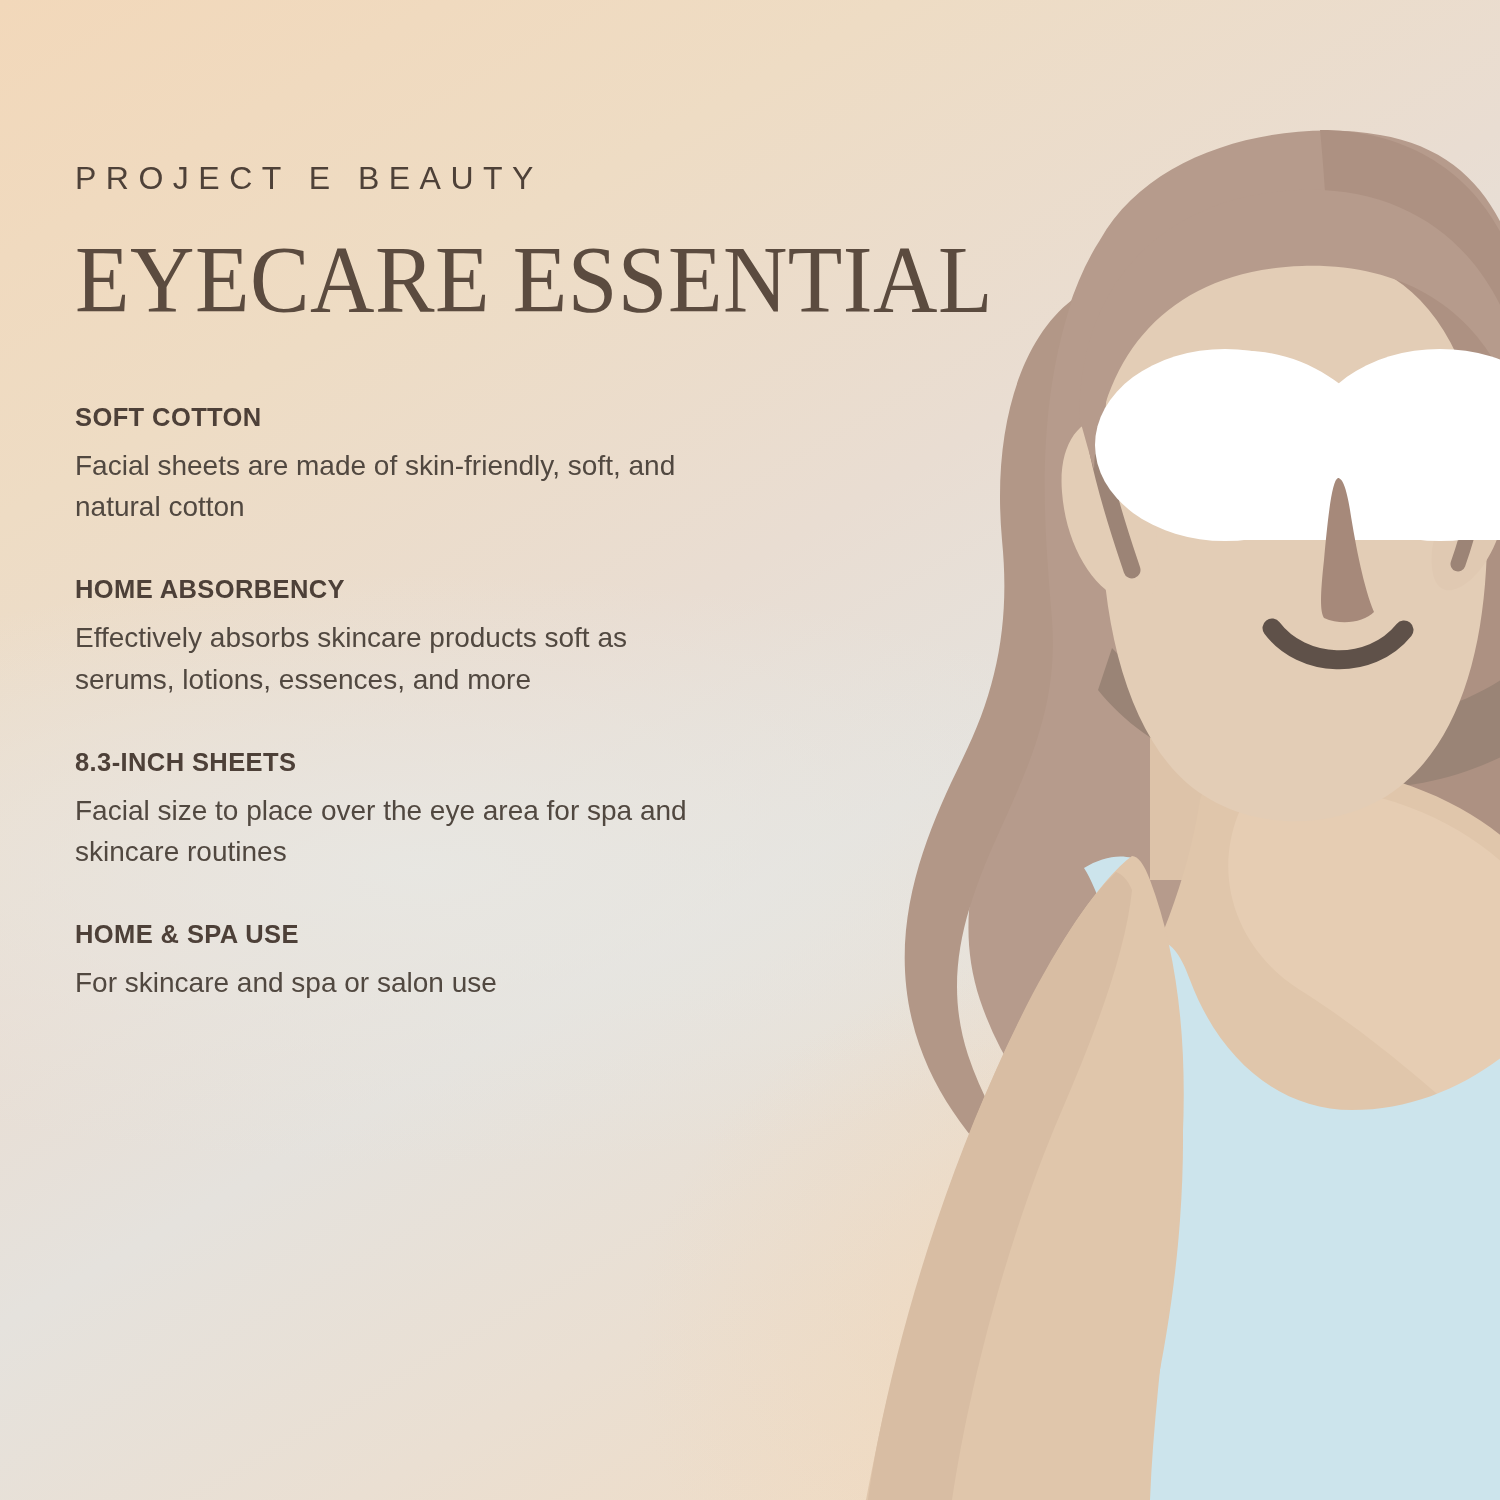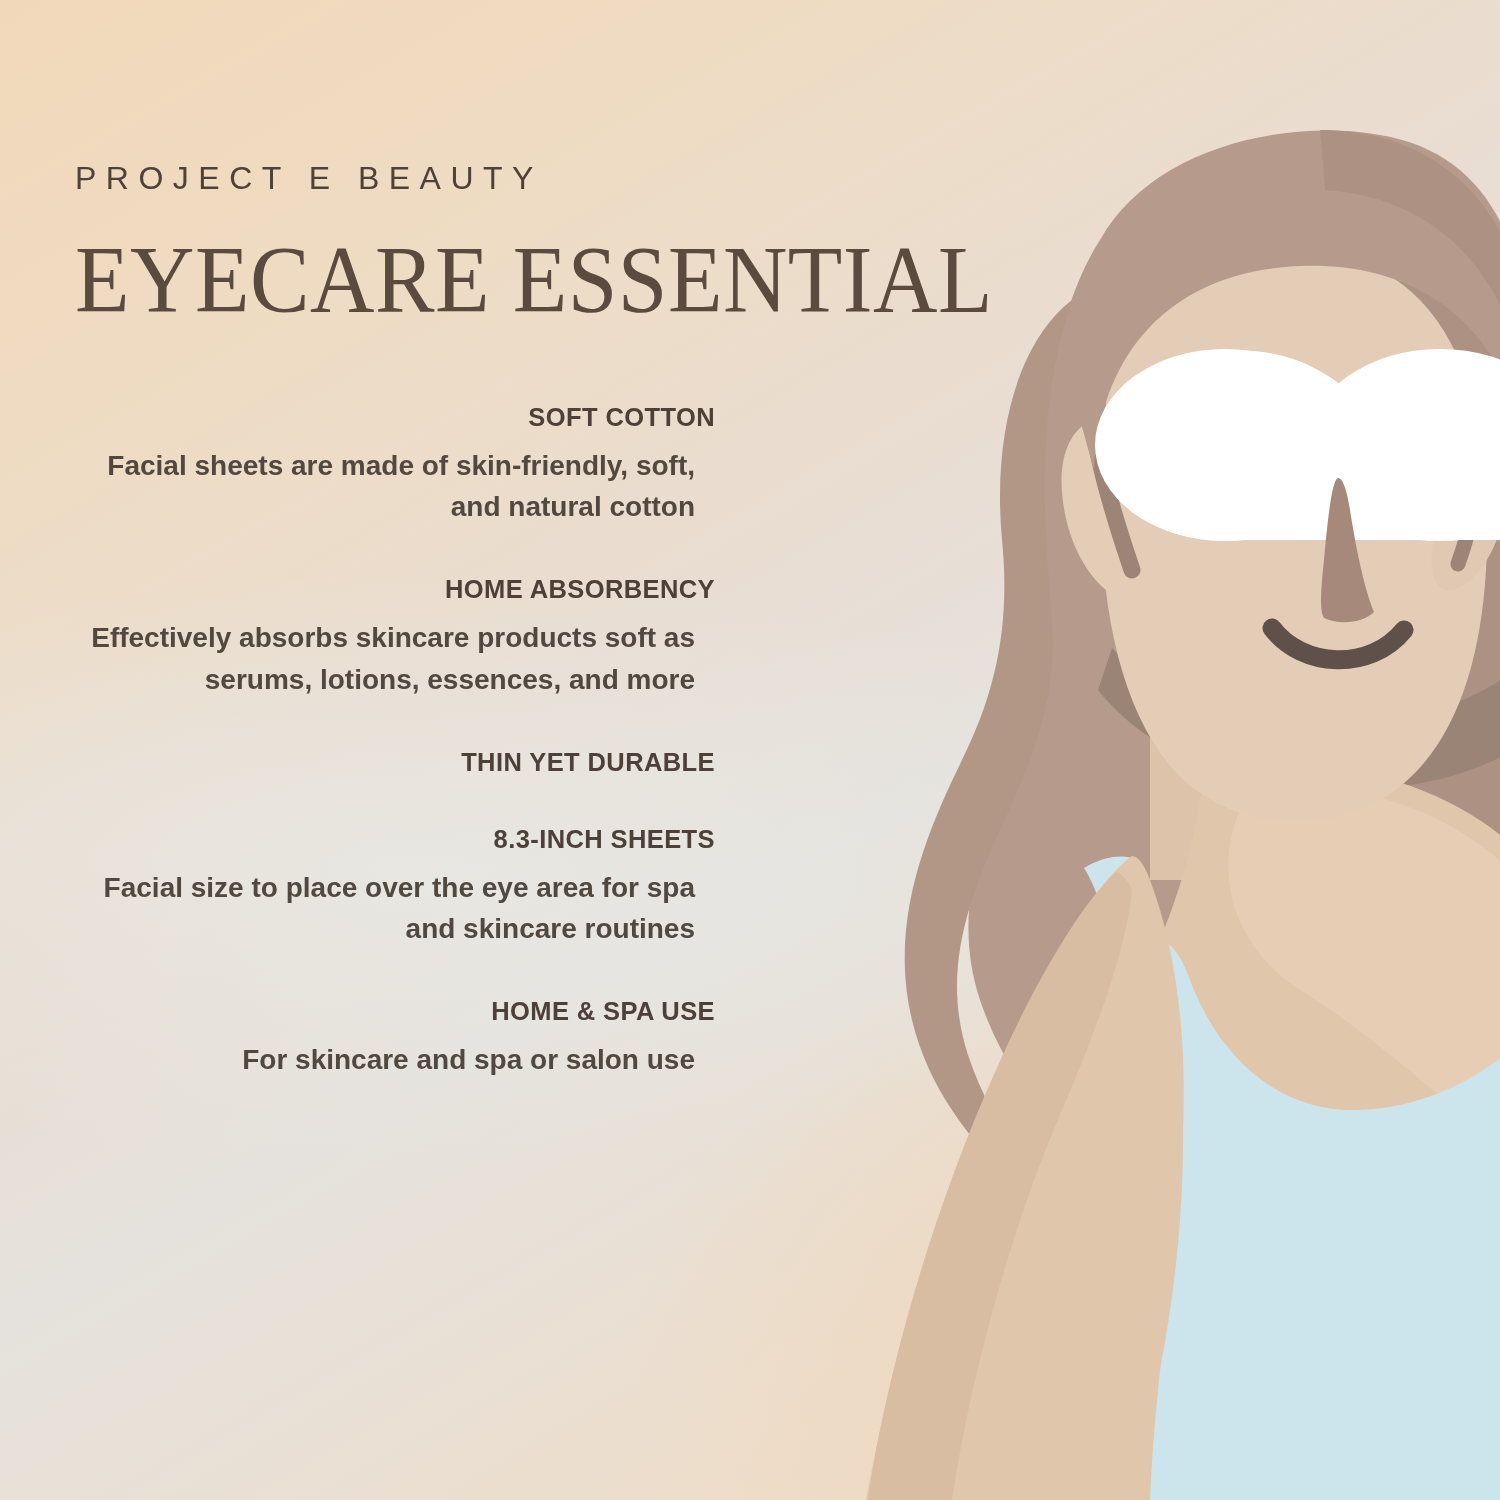--- a/index.html
+++ b/index.html
@@ -76,39 +76,38 @@
     letter-spacing: 0.5px;
     color: #5b4b3f;
     font-weight: 400;
     transform: scaleX(0.93);
     transform-origin: left center;
     white-space: nowrap;
   }
 
   .features {
     margin-top: 76px;
-    text-align: right;
   }
   .feature {
     margin-bottom: 48px;
   }
   .feature:last-child { margin-bottom: 6px; }
 
   .feature-title {
     font-size: 25.5px;
     font-weight: bold;
     letter-spacing: 0.4px;
     color: #4d4038;
     margin: 0 0 13px 0;
   }
   .feature-body {
     font-size: 28px;
     line-height: 1.47;
     color: #514840;
-    font-weight: 700;
+    font-weight: 400;
     margin: 0;
     max-width: 620px;
   }
 </style>
 </head>
 <body>
 
 <div id="canvas">
 
   <div class="bg-wash-a"></div>
@@ -277,21 +276,20 @@
         <div class="feature-title">SOFT COTTON</div>
         <p class="feature-body">Facial sheets are made of skin-friendly, soft, and natural cotton</p>
       </div>
 
       <div class="feature">
         <div class="feature-title">HOME ABSORBENCY</div>
         <p class="feature-body">Effectively absorbs skincare products soft as serums, lotions, essences, and more</p>
       </div>
 
       <div class="feature">
-        <div class="feature-title">THIN YET DURABLE</div>
       </div>
 
       <div class="feature">
         <div class="feature-title">8.3-INCH SHEETS</div>
         <p class="feature-body">Facial size to place over the eye area for spa and skincare routines</p>
       </div>
 
       <div class="feature">
         <div class="feature-title">HOME &amp; SPA USE</div>
         <p class="feature-body">For skincare and spa or salon use</p>

